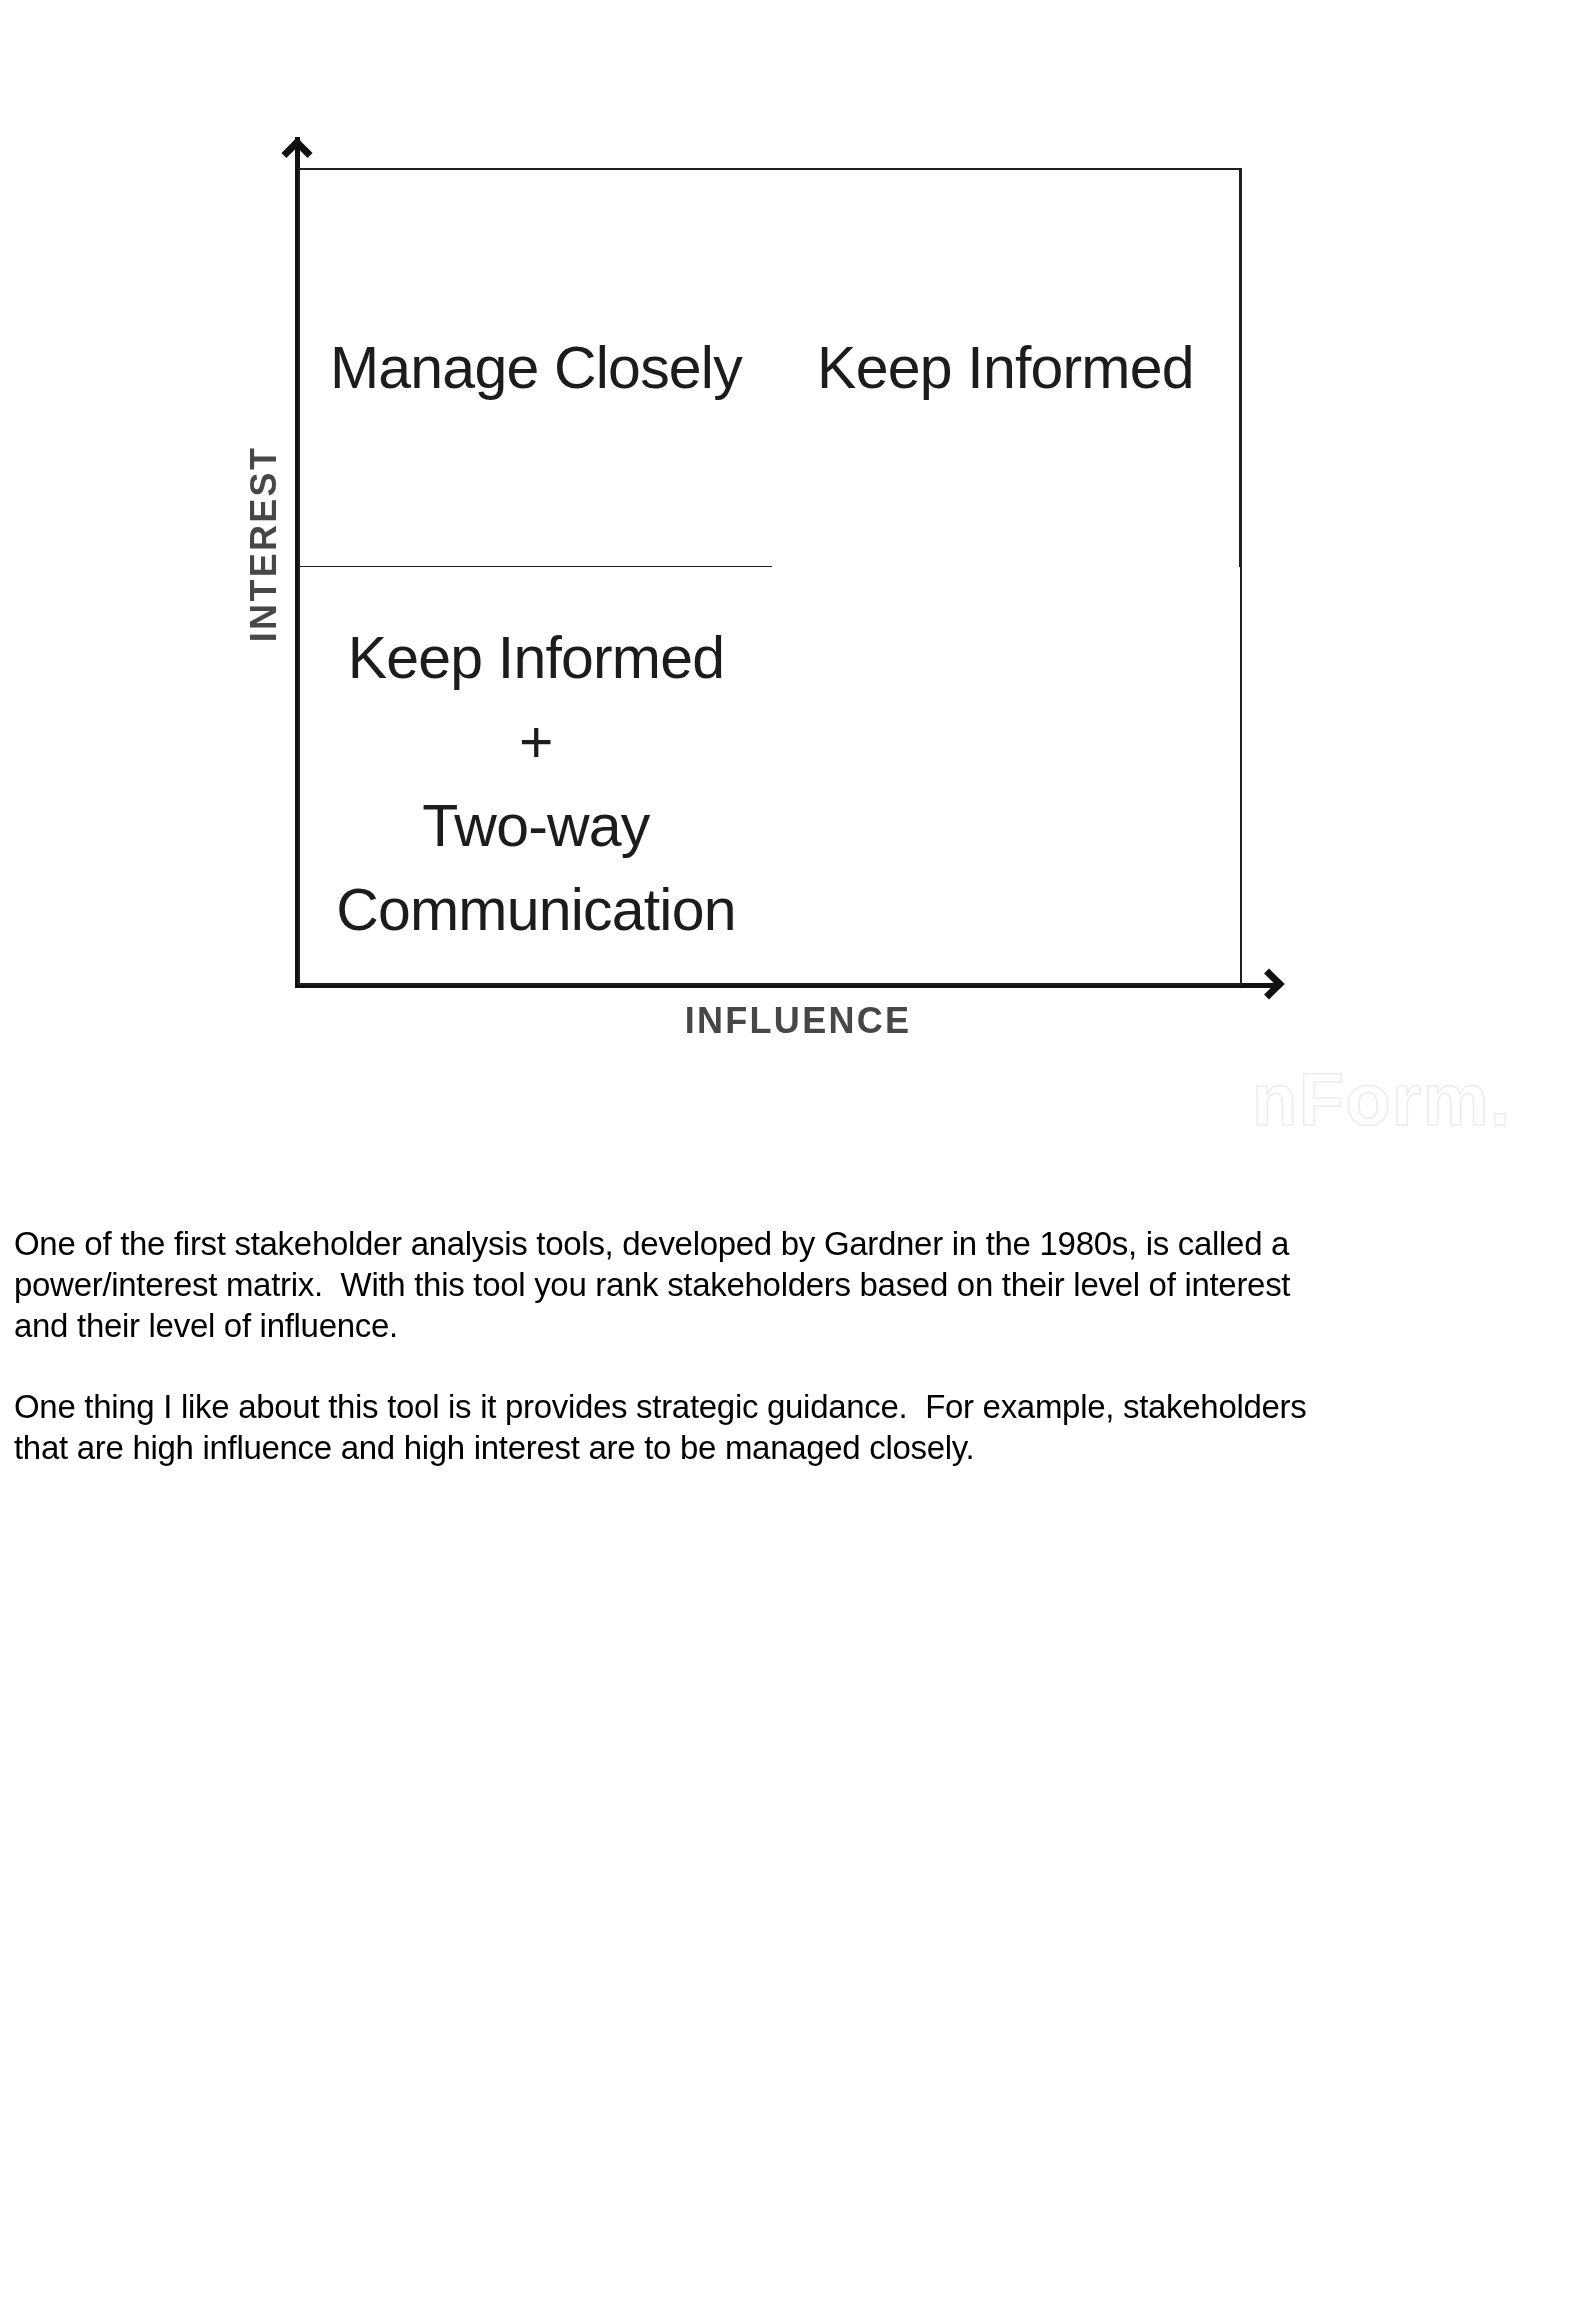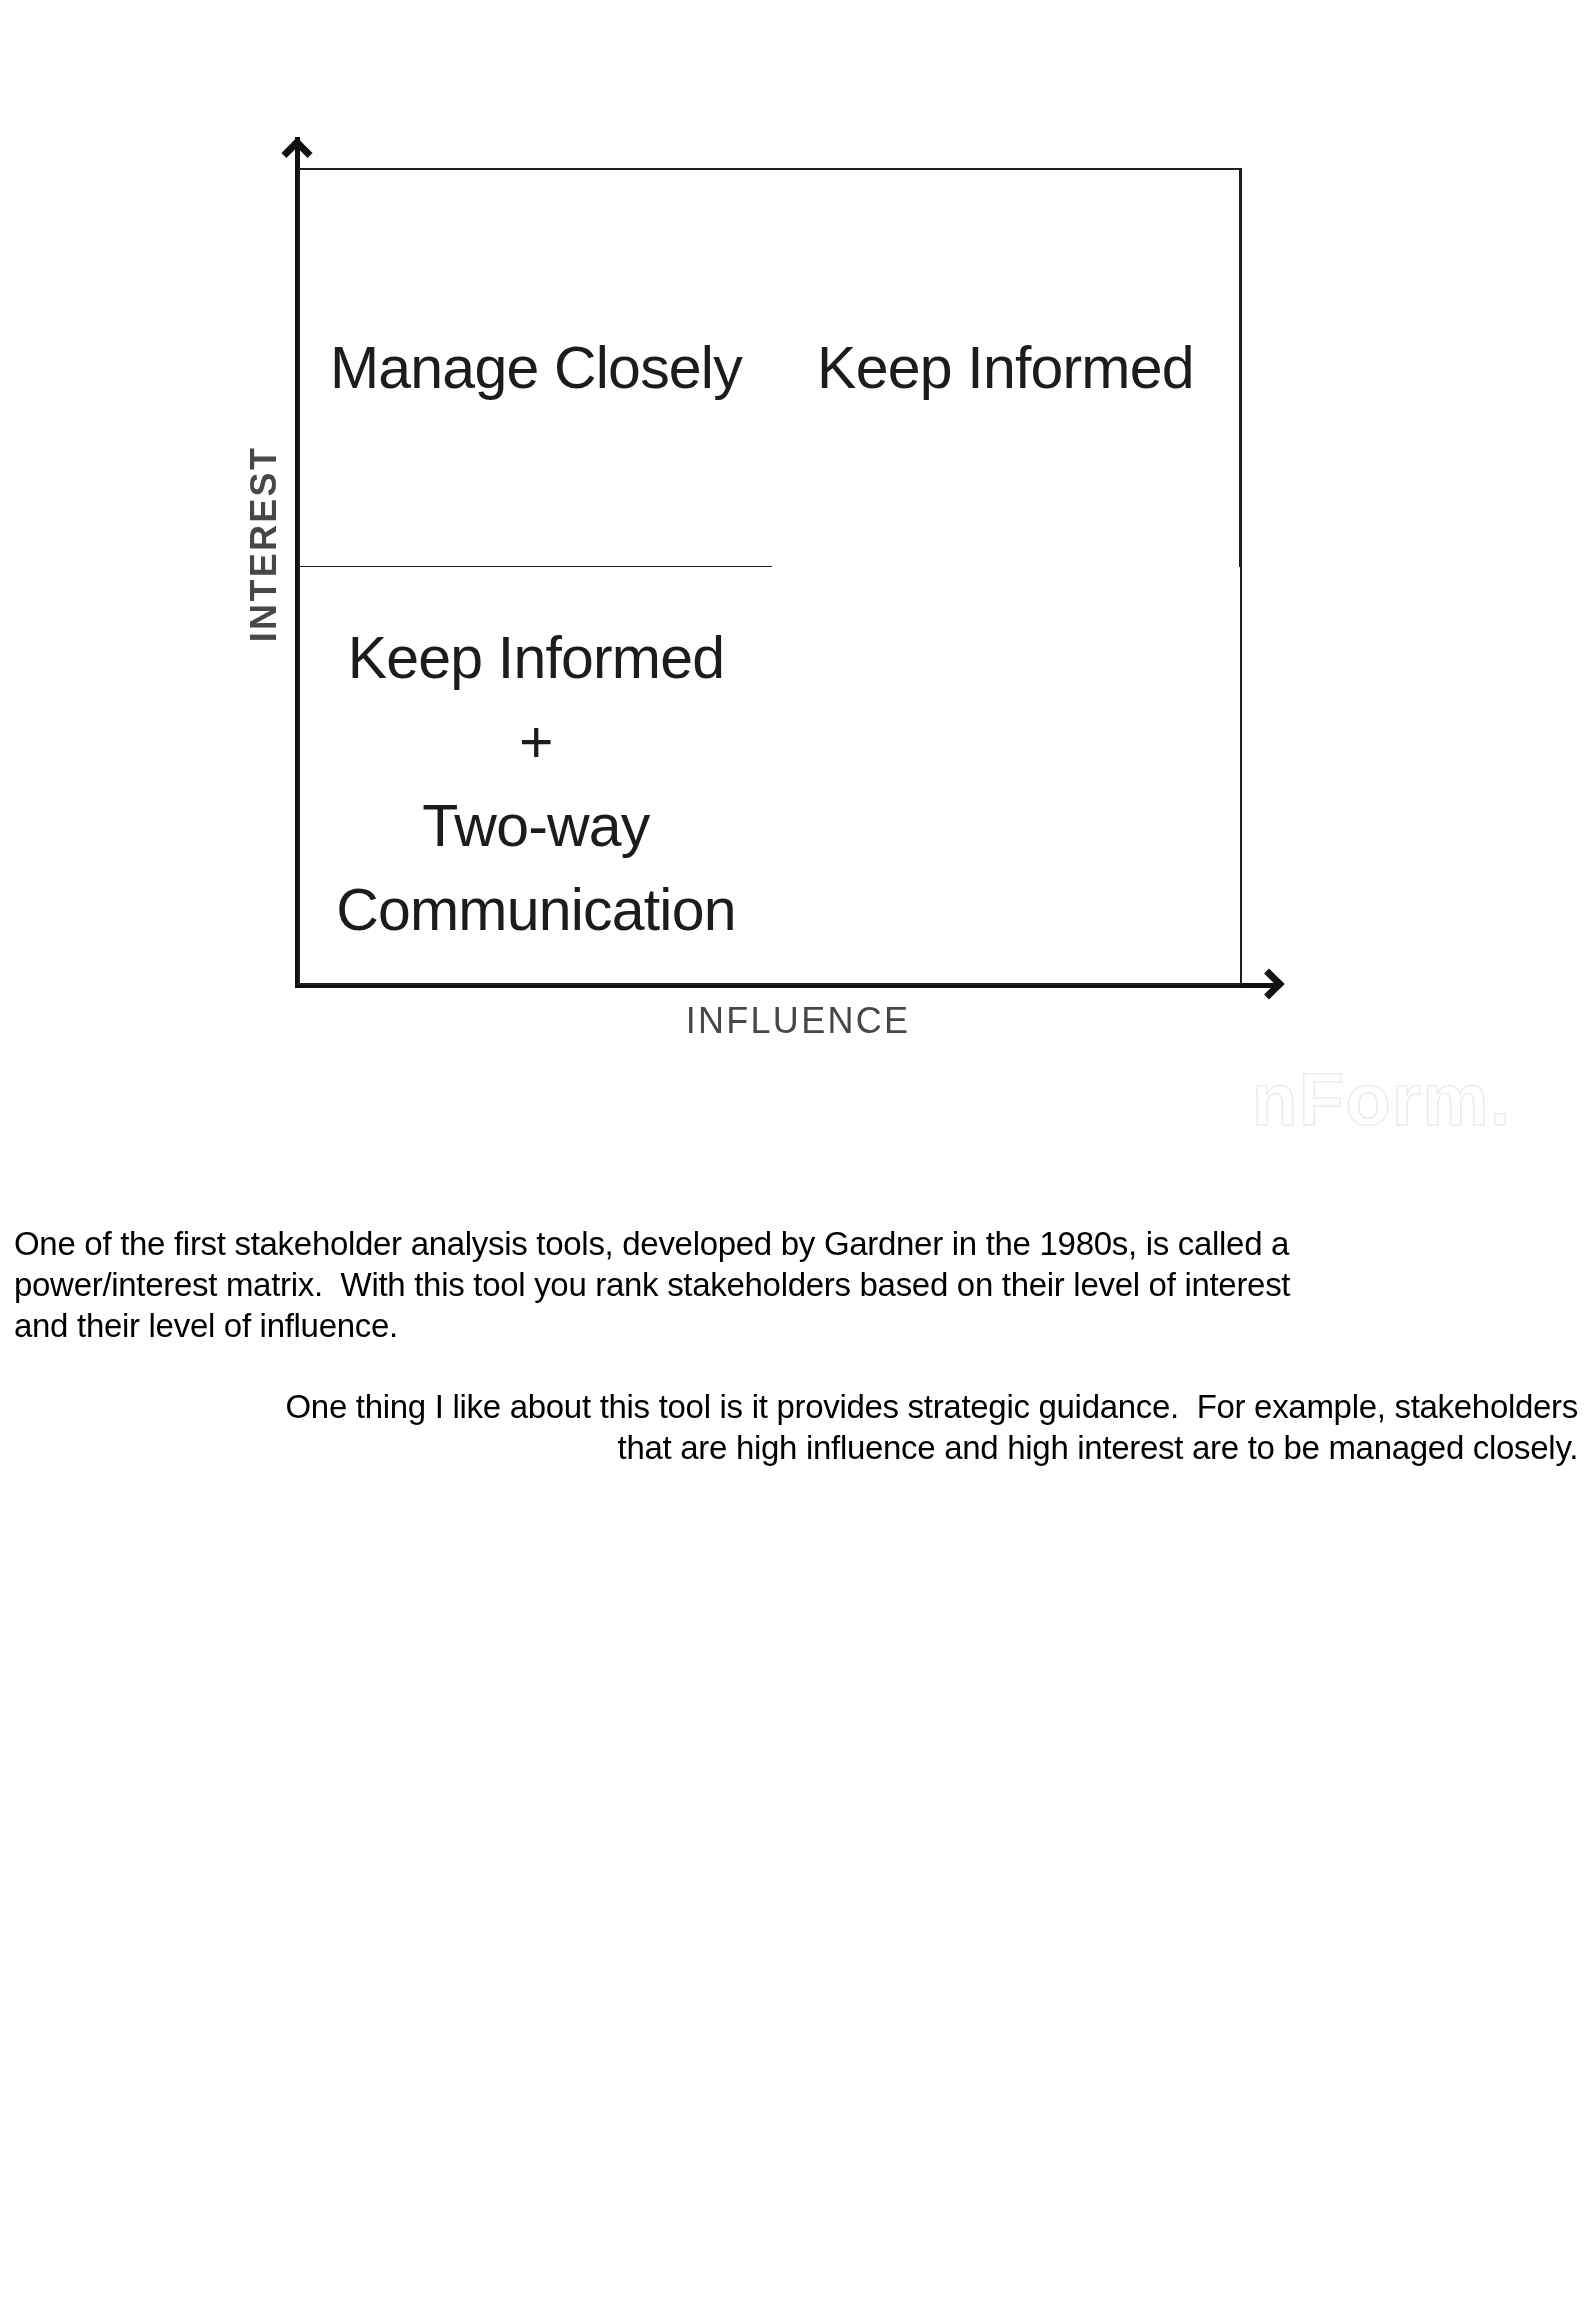--- a/index.html
+++ b/index.html
@@ -89,21 +89,21 @@
     font-weight: bold;
     letter-spacing: 2.3px;
     color: #474747;
     white-space: nowrap;
   }
   .x-axis-label {
     position: absolute;
     left: 798px; top: 1021px;
     transform: translate(-50%, -50%);
     font-size: 36px;
-    font-weight: normal;
+    font-weight: bold;
     letter-spacing: 2.3px;
     color: #474747;
     white-space: nowrap;
   }
 
   
   .watermark {
     position: absolute;
     left: 1252px; top: 1063px;
     font-size: 74px;
@@ -120,21 +120,21 @@
     position: absolute;
     left: 14px;
     width: 1564px;
     font-size: 33px;
     line-height: 41px;
     letter-spacing: -0.3px;
     color: #000000;
     white-space: pre-line;
   }
   .para-1 { top: 1190px; }
-  .para-2 { top: 1353px; text-align: right; }
+  .para-2 { top: 1353px; }
 </style>
 </head>
 <body>
 
 <div class="matrix-wrap">
 
   <div class="y-axis-line"></div>
   <div class="y-arrowhead"></div>
   <div class="x-axis-line"></div>
   <div class="x-arrowhead"></div>

